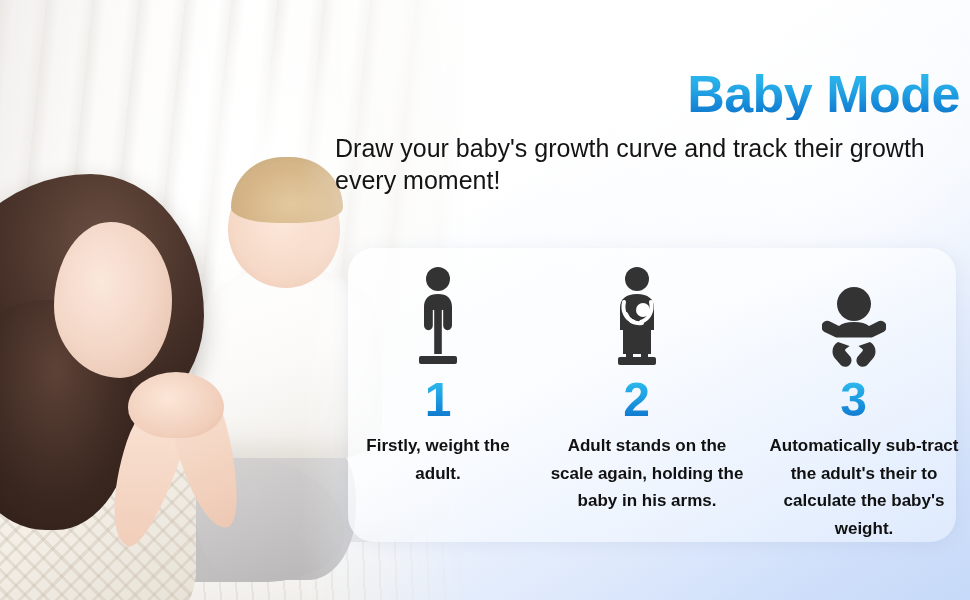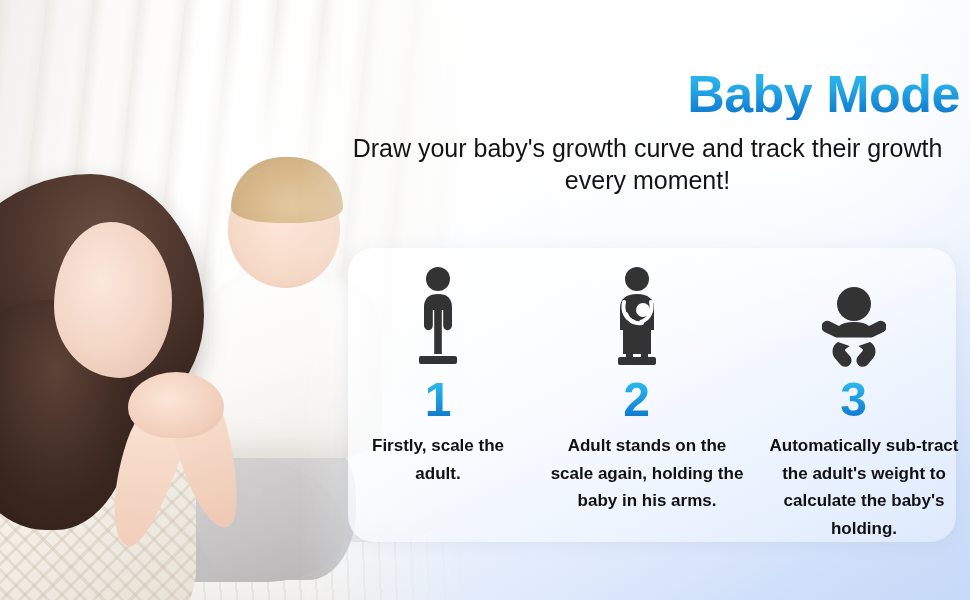--- a/index.html
+++ b/index.html
@@ -237,21 +237,21 @@
     -webkit-text-fill-color: transparent;
     filter: drop-shadow(1px 2px 1px rgba(255,255,255,0.95));
     white-space: nowrap;
   }
 
   .subtitle {
     position: absolute;
     right: 22px;
     top: 132px;
     width: 625px;
-    text-align: center;
+    text-align: left;
     font-size: 25px;
     line-height: 1.28;
     color: #141414;
   }
 
   
   .panel {
     position: absolute;
     left: 348px;
     top: 248px;
@@ -351,21 +351,21 @@
       <div class="step-icon">
         <svg width="56" height="104" viewBox="0 0 56 104" aria-hidden="true">
           <g fill="#333333">
             <circle cx="28" cy="13" r="12"></circle>
             <path d="M28 28c-9 0-14 4.5-14 13v18c0 3.2 2.1 5.2 4.6 5.2 2.4 0 4.2-1.9 4.2-4.6V44h1.4v44h7.6V44h1.4v15.6c0 2.7 1.8 4.6 4.2 4.6 2.5 0 4.6-2 4.6-5.2V41c0-8.5-5-13-14-13z"></path>
             <rect x="9" y="90" width="38" height="8" rx="2"></rect>
           </g>
         </svg>
       </div>
       <div class="step-num">1</div>
-      <div class="step-text">Firstly, scale the adult.</div>
+      <div class="step-text">Firstly, weight the adult.</div>
     </div>
 
     <div class="step step--wide">
       <div class="step-icon">
         <svg width="62" height="104" viewBox="0 0 62 104" aria-hidden="true">
           <g fill="#333333">
             <circle cx="31" cy="13" r="12"></circle>
             <path d="M31 28c-11 0-17 5-17 14v22h34V42c0-9-6-14-17-14z"></path>
             <rect x="17" y="62" width="28" height="26"></rect>
             <rect x="20" y="66" width="7" height="26"></rect>
@@ -389,17 +389,17 @@
         <svg width="64" height="104" viewBox="0 0 64 104" aria-hidden="true">
           <g fill="#333333" transform="translate(0,16)">
             <circle cx="32" cy="22" r="17"></circle>
             <path d="M32 40c-7 0-12 1.5-15 4l-9-4.5c-3-1.5-6.6-.3-8 2.8-1.4 3 0 6.6 3.1 8l11 5.2h35.8l11-5.2c3.1-1.4 4.5-5 3.1-8-1.4-3.1-5-4.3-8-2.8L47 44c-3-2.5-8-4-15-4z"></path>
             <path d="M16 60c-3.6 2-5.5 5.5-5.5 9.5 0 2.6.9 5 2.6 7l5.2 6c2.3 2.7 6.3 3 9 .7 2.7-2.3 3-6.3.7-9l-4.6-5.3c-.5-.6-.4-1.3.2-1.8l4-3.1z"></path>
             <path d="M48 60c3.6 2 5.5 5.5 5.5 9.5 0 2.6-.9 5-2.6 7l-5.2 6c-2.3 2.7-6.3 3-9 .7-2.7-2.3-3-6.3-.7-9l4.6-5.3c.5-.6.4-1.3-.2-1.8l-4-3.1z"></path>
           </g>
         </svg>
       </div>
       <div class="step-num">3</div>
-      <div class="step-text">Automatically sub-tract the adult's weight to calculate the baby's holding.</div>
+      <div class="step-text">Automatically sub-tract the adult's their to calculate the baby's weight.</div>
     </div>
 
   </div>
 </div>
 
 </body></html>

